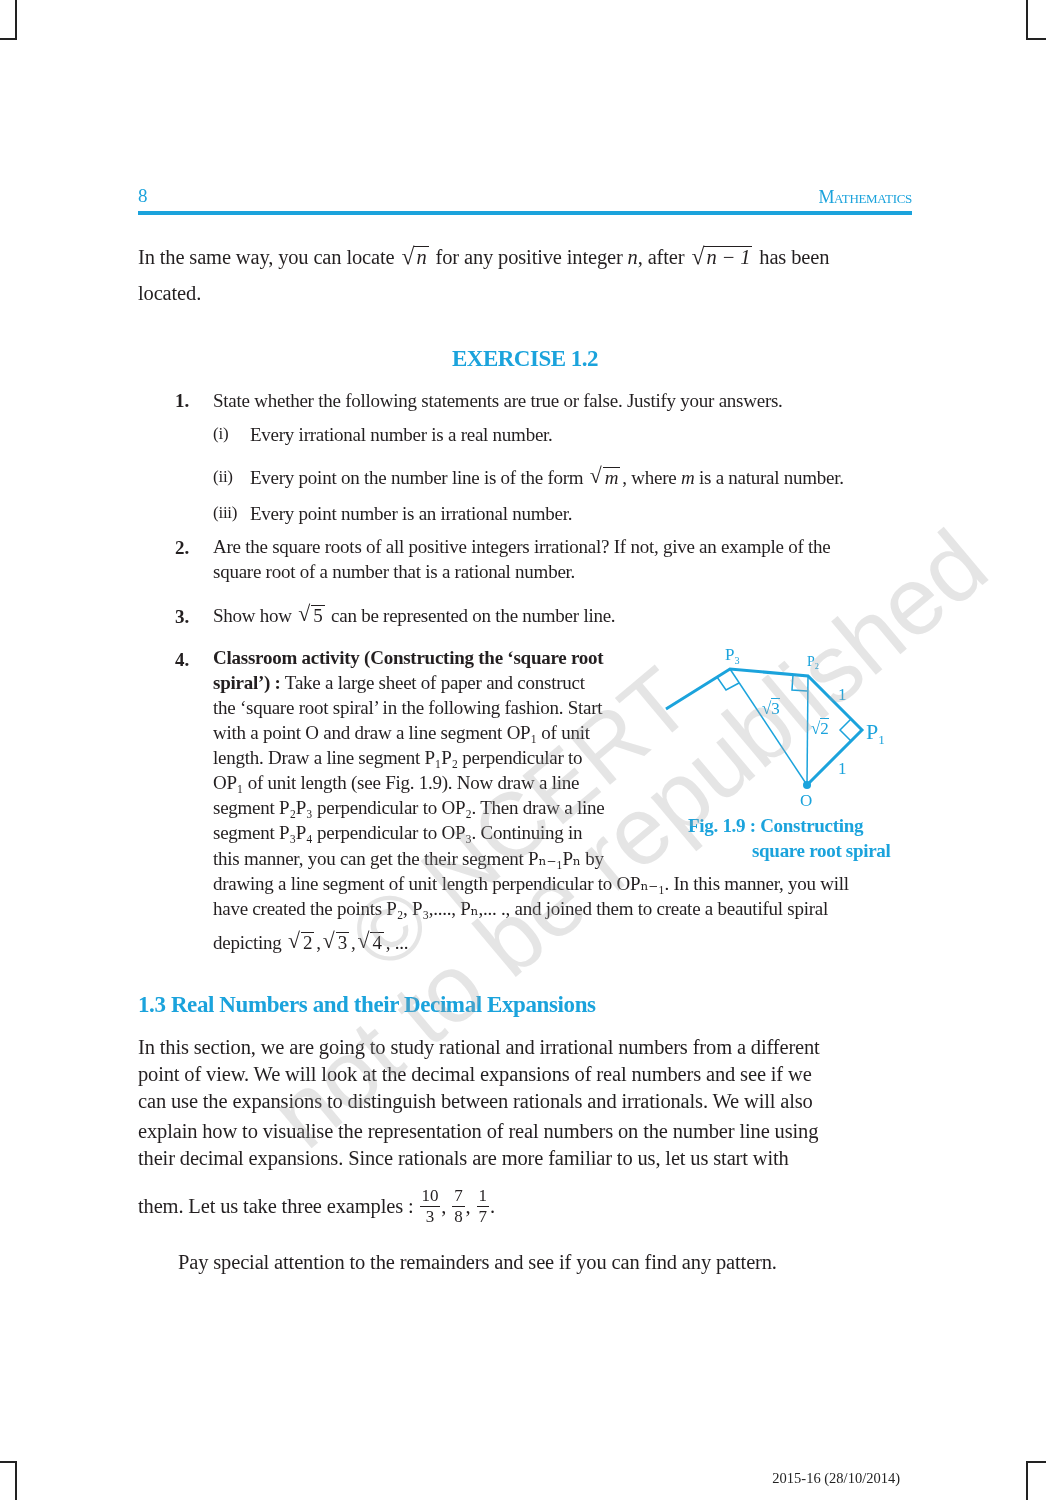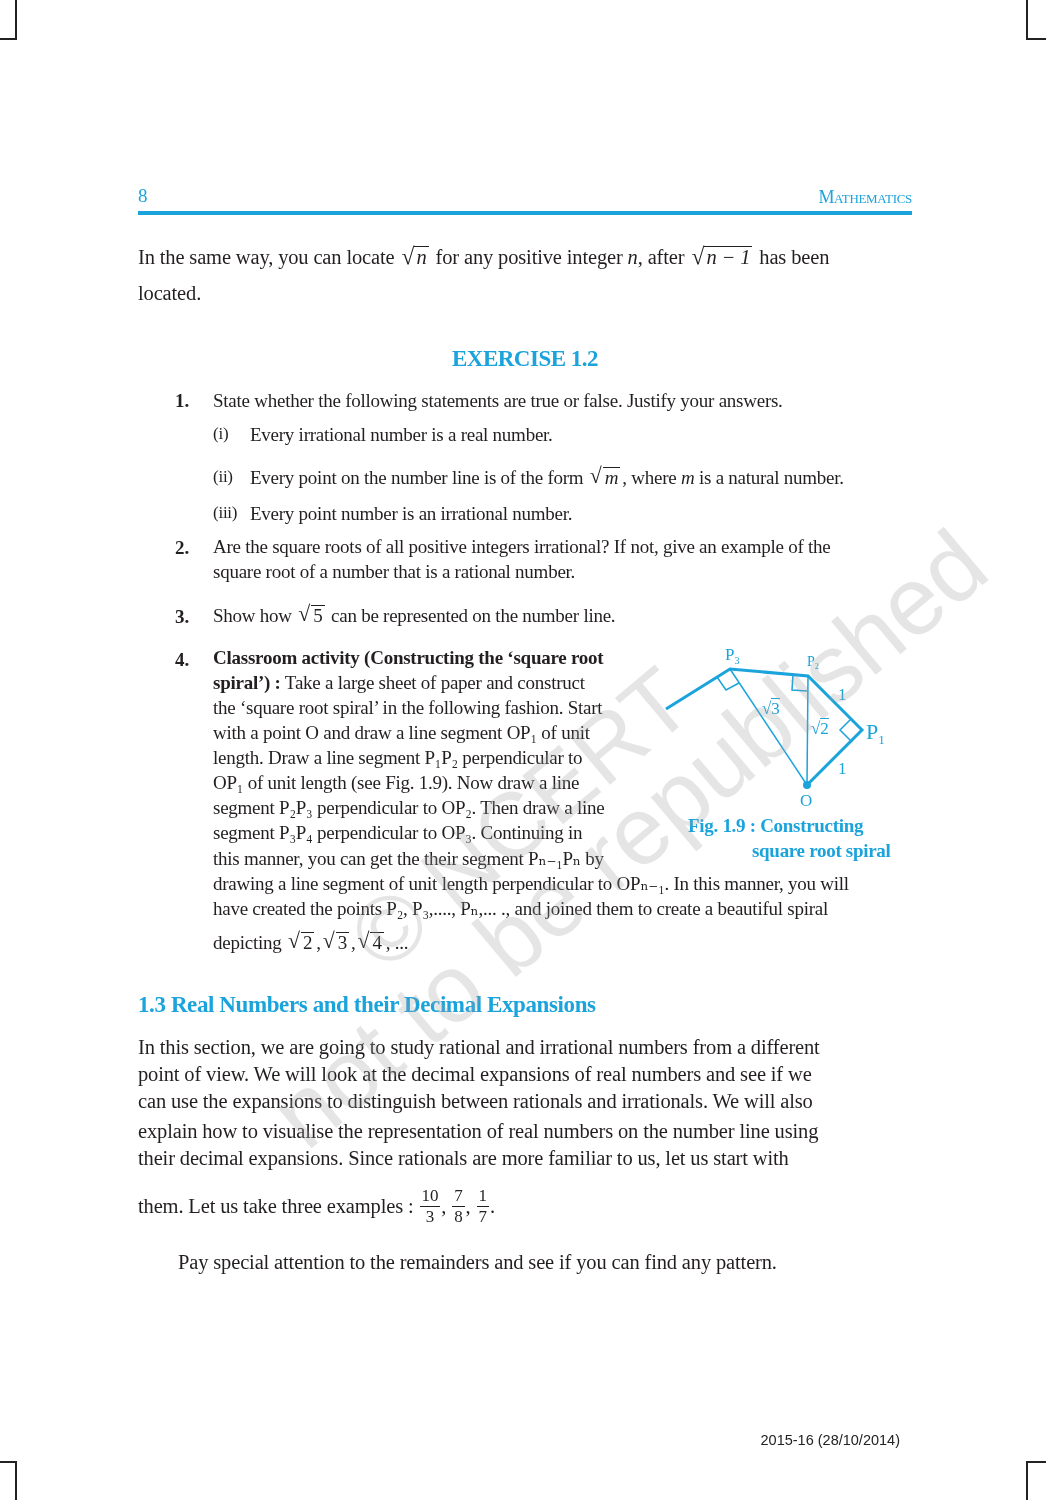--- a/index.html
+++ b/index.html
@@ -17,21 +17,21 @@
   .qnum { font-size: 19px; font-weight: bold; }
   .sec-title { left: 138px; top: 992px; font-size: 23px; font-weight: bold; color: #1ba3dc; letter-spacing: -0.4px; }
   .sqrt { display: inline-block; position: relative; padding-left: 13px; margin: 0 2px; }
   .sqrt::before { content: "\221A"; position: absolute; left: 0; top: -3px; font-size: 1.15em; }
   .sqrt > span { border-top: 1.5px solid #231f20; padding: 0 2px; display: inline-block; line-height: 1.05em; }
   sub { font-size: 0.6em; vertical-align: -0.35em; line-height: 0; }
   .frac { display: inline-block; vertical-align: middle; text-align: center; font-size: 17px; margin: 0 1px; }
   .frac .n { display: block; border-bottom: 1.3px solid #231f20; padding: 0 2px; line-height: 20px; }
   .frac .d { display: block; line-height: 20px; }
   .cap { color: #1ba3dc; font-weight: bold; font-size: 19px; letter-spacing: -0.3px; }
-  .footer { right: 150px; top: 1432px; font-family: Liberation Sans, sans-serif; font-size: 14.5px; color: #222; }
+  .footer { right: 150px; top: 1470px; font-family: Liberation Serif, serif; font-size: 14.5px; color: #222; }
   .wm { position: absolute; font-family: "Liberation Sans", "DejaVu Sans", sans-serif; color: rgba(160,160,160,0.28);
         transform-origin: left top; white-space: nowrap; pointer-events: none; }
   .it { font-style: italic; }
 </style>
 </head>
 <body>
 
 <div class="crop" style="left:15px;top:0;width:2px;height:40px;"></div>
 <div class="crop" style="left:0;top:38px;width:17px;height:2px;"></div>
 <div class="crop" style="left:1026px;top:0;width:2px;height:40px;"></div>

